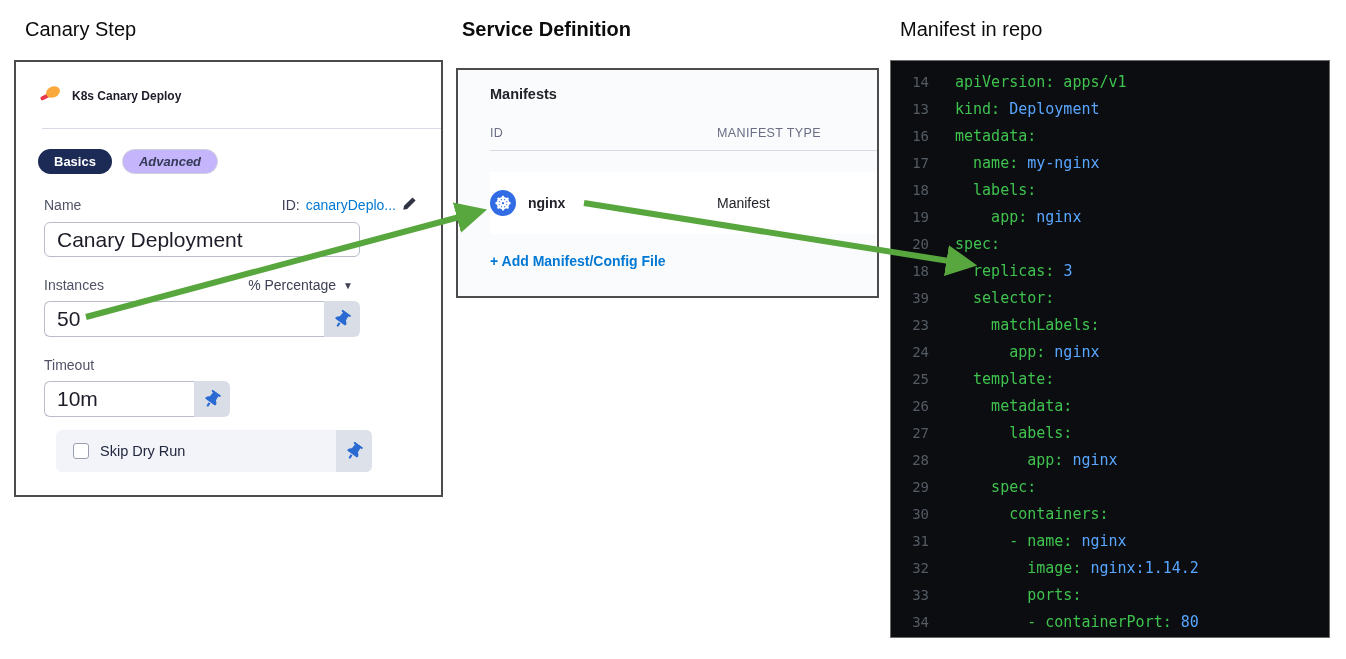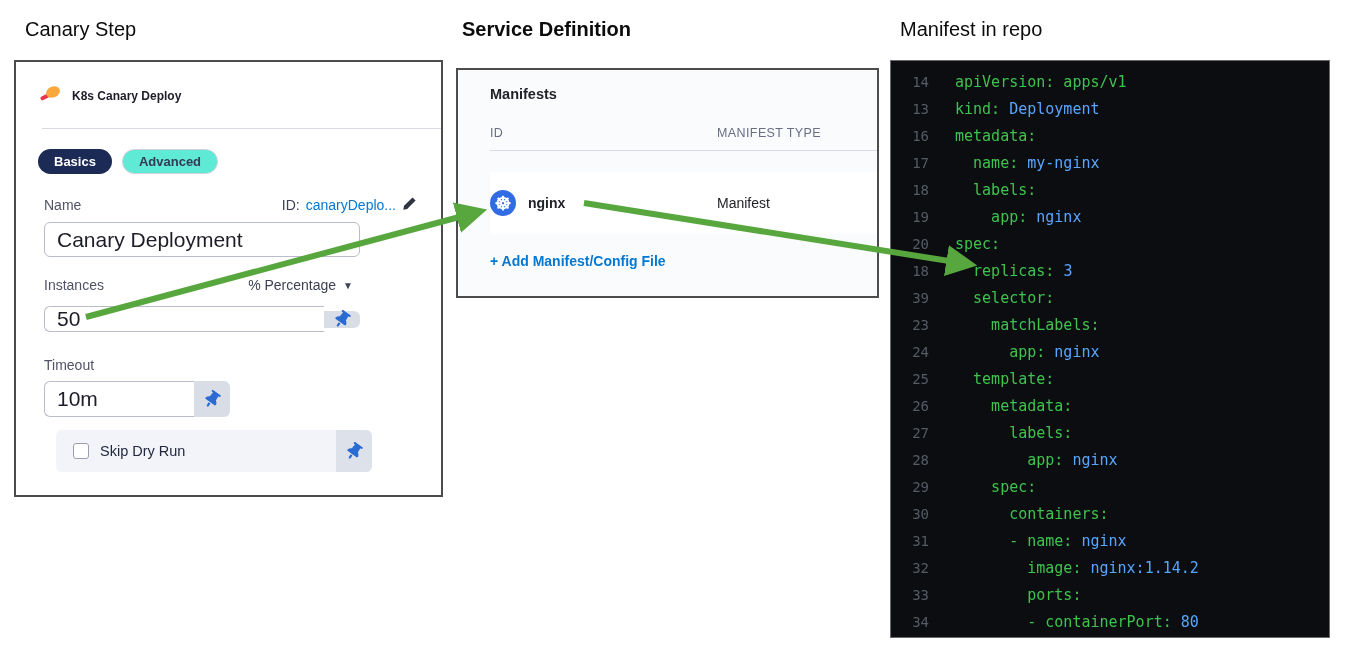--- a/index.html
+++ b/index.html
@@ -12,21 +12,21 @@
   
   .left-panel { position:absolute; left:14px; top:60px; width:429px; height:437px;
                 background:#ffffff; border:2px solid #4c4c4c; }
   .lp-title-row { display:flex; align-items:center; gap:10px; margin:22px 0 0 24px; }
   .lp-title { font-size:12px; font-weight:bold; color:#1d1d29; }
   .lp-divider { margin:20px 0 0 26px; border-top:1px solid #d9dae6; }
   .pill-row { display:flex; gap:10px; margin:20px 0 0 22px; }
   .pill { height:25px; border-radius:999px; display:flex; align-items:center;
           padding:0 16px; font-size:13px; cursor:pointer; }
   .pill.active { background:var(--pill-navy); color:#ffffff; font-weight:bold; }
-  .pill.inactive { background:#5eead4; color:#343a56; border:1px solid #cfd1dd; font-weight:600; }
+  .pill.inactive { background:#c4b5fd; color:#343a56; border:1px solid #cfd1dd; font-weight:600;font-style:italic; }
 
   .field-label-row { display:flex; align-items:center; margin:22px 24px 0 28px; }
   .field-label { font-size:14px; color:#4f5365; }
   .id-wrap { margin-left:auto; display:flex; align-items:center; gap:6px; font-size:14px; }
   .id-prefix { color:#3d4153; }
   .id-link { color:var(--accent-blue); cursor:pointer; }
   .unit-wrap { margin-left:auto; display:flex; align-items:center; gap:7px;
                font-size:14px; color:#3d4153; cursor:pointer; margin-right:64px; }
   .caret { font-size:10px; color:#3d4153; }
 
@@ -125,21 +125,21 @@
     <input class="text-input" style="width: 316px;" type="text" value="Canary Deployment">
   </div>
 
   <div class="field-label-row" style="margin-top:20px;">
     <span class="field-label">Instances</span>
     <span class="unit-wrap">
       <span>% Percentage</span>
       <span class="caret">▼</span>
     </span>
   </div>
-  <div class="input-row" style="height:36px;align-items:center;">
+  <div class="input-row" style="height:36px;">
     <input class="text-input with-pin" style="width: 280px;" type="text" value="50">
     <div class="pin-box">
       <svg class="pin-svg" width="14" height="17" viewBox="0 0 384 512">
         <path fill="#2a6ad3" d="M32 32C32 14.3 46.3 0 64 0H320c17.7 0 32 14.3 32 32s-14.3
         32-32 32H290.5l11.4 148.2c36.7 19.9 65.7 53.2 79.5 94.7l1 3c3.3 9.8 1.6 20.5-4.4
         28.8s-15.7 13.3-26 13.3H32c-10.3 0-19.9-4.9-26-13.3s-7.7-19-4.4-28.8l1-3c13.8-41.5
         42.8-74.8 79.5-94.7L93.5 64H64C46.3 64 32 49.7 32 32zM160 384h64v96c0 17.7-14.3
         32-32 32s-32-14.3-32-32V384z"></path>
       </svg>
     </div>

